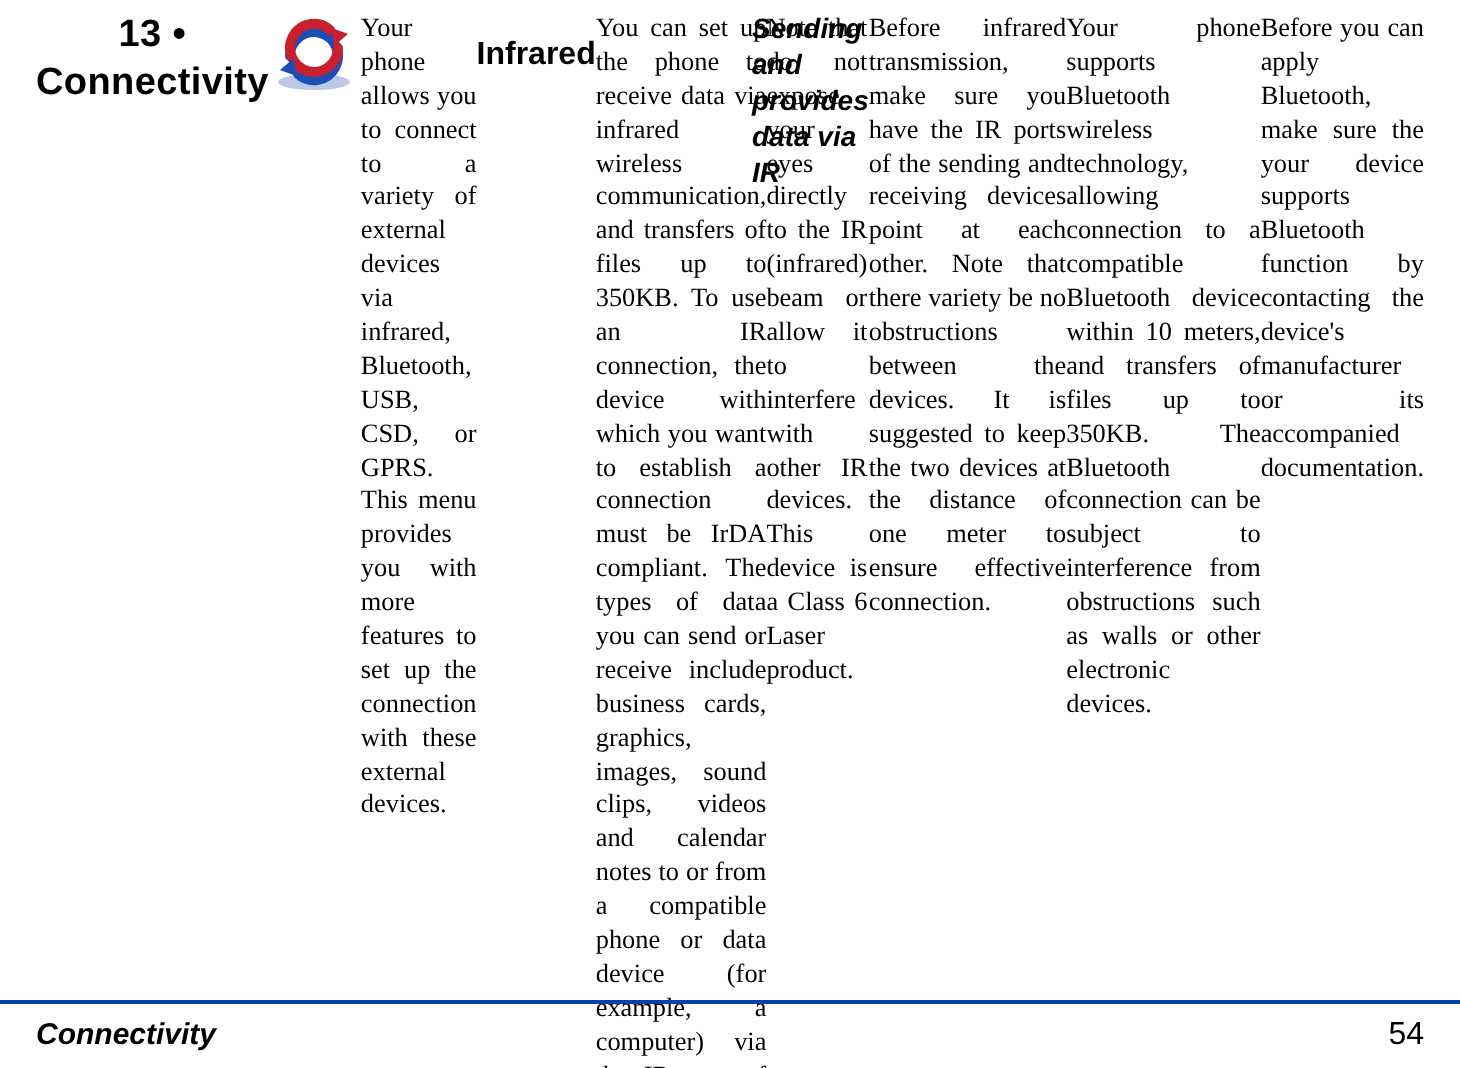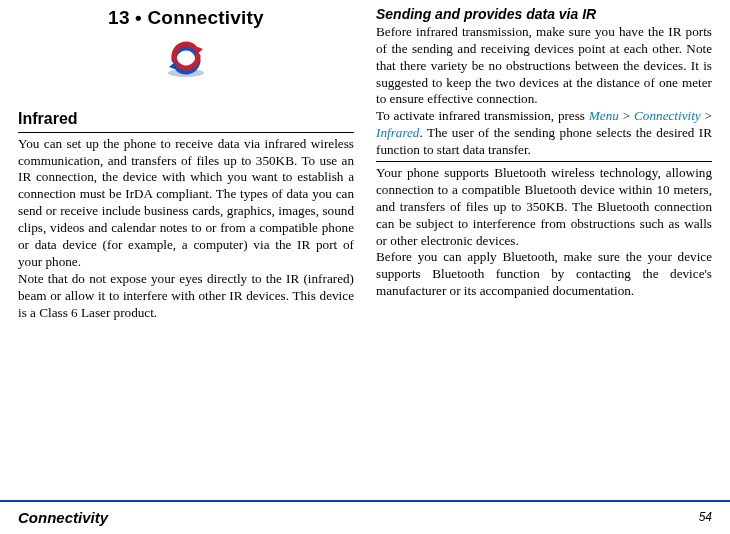--- a/index.html
+++ b/index.html
@@ -14,21 +14,21 @@
   }
   .page {
     display: flex;
     padding: 6px 18px 0 18px;
     gap: 22px;
     height: 494px;
   }
   .col {
     width: 336px;
     display: flex;
-    flex-direction: column;
+    flex-direction: row;
   }
   .chapter-title {
     font-family: "Trebuchet MS", "Lucida Sans", Arial, sans-serif;
     font-weight: bold;
     font-size: 19px;
     text-align: center;
     margin-bottom: 8px;
     letter-spacing: 0.2px;
   }
   .icon-wrap {
@@ -71,22 +71,21 @@
     padding: 0 18px;
   }
   .footer-left {
     font-family: "Trebuchet MS", "Lucida Sans", Arial, sans-serif;
     font-style: italic;
     font-weight: bold;
     font-size: 15px;
   }
   .footer-right {
     font-family: "Trebuchet MS", "Lucida Sans", Arial, sans-serif;
-    font-style: italic;
-    font-size: 12px;
+    font-size: 16px;
   }
   .just { text-align: justify; }
 </style>
 </head>
 <body>
 
 <div class="page">
 
   <div class="col">
     <div class="chapter-title">13 • Connectivity</div>
@@ -95,36 +94,34 @@
       <svg viewBox="0 0 46 38">
         <ellipse cx="23" cy="33" rx="18" ry="4" fill="#0a3ea8" opacity="0.28"></ellipse>
         <path d="M11 20 a12 12 0 1 1 4 9" fill="none" stroke="#1b4fb5" stroke-width="5" stroke-linecap="round"></path>
         <path d="M35 16 a12 12 0 1 1 -4 -9" fill="none" stroke="#c8202c" stroke-width="5" stroke-linecap="round"></path>
         <polygon points="14,30 6,27 13,21" fill="#1b4fb5"></polygon>
         <polygon points="32,6 40,9 33,15" fill="#c8202c"></polygon>
         <ellipse cx="22" cy="13" rx="3.2" ry="2" fill="#fff" opacity="0.85"></ellipse>
       </svg>
     </div>
 
+    <p class="para">Your phone allows you to connect to a variety of external devices via infrared, Bluetooth, USB, CSD, or GPRS. This menu provides you with more features to set up the connection with these external devices.</p>
 
     <div class="section-head">Infrared</div>
     <hr class="rule">
 
     <p class="para">You can set up the phone to receive data via infrared wireless communication, and transfers of files up to 350KB. To use an IR connection, the device with which you want to establish a connection must be IrDA compliant. The types of data you can send or receive include business cards, graphics, images, sound clips, videos and calendar notes to or from a compatible phone or data device (for example, a computer) via the IR port of your phone.</p>
     <p class="para">Note that do not expose your eyes directly to the IR (infrared) beam or allow it to interfere with other IR devices. This device is a Class 6 Laser product.</p>
   </div>
 
   <div class="col">
     <div class="subhead">Sending and provides data via IR</div>
 
     <p class="para">Before infrared transmission, make sure you have the IR ports of the sending and receiving devices point at each other. Note that there variety be no obstructions between the devices. It is suggested to keep the two devices at the distance of one meter to ensure effective connection.</p>
 
-    <p class="just">
-      <span>To activate infrared transmission, press </span><span class="menu-link">Menu</span> &gt; <span class="menu-link">Connectivity</span> &gt; <span class="menu-link">Infrared</span><span>. The user of the sending phone selects the desired IR function to start data transfer.</span>
-    </p>
 
 
     <hr class="rule">
 
     <p class="para">Your phone supports Bluetooth wireless technology, allowing connection to a compatible Bluetooth device within 10 meters, and transfers of files up to 350KB. The Bluetooth connection can be subject to interference from obstructions such as walls or other electronic devices.</p>
     <p class="para">Before you can apply Bluetooth, make sure the your device supports Bluetooth function by contacting the device's manufacturer or its accompanied documentation.</p>
   </div>
 </div>
 
 <div class="footer">

